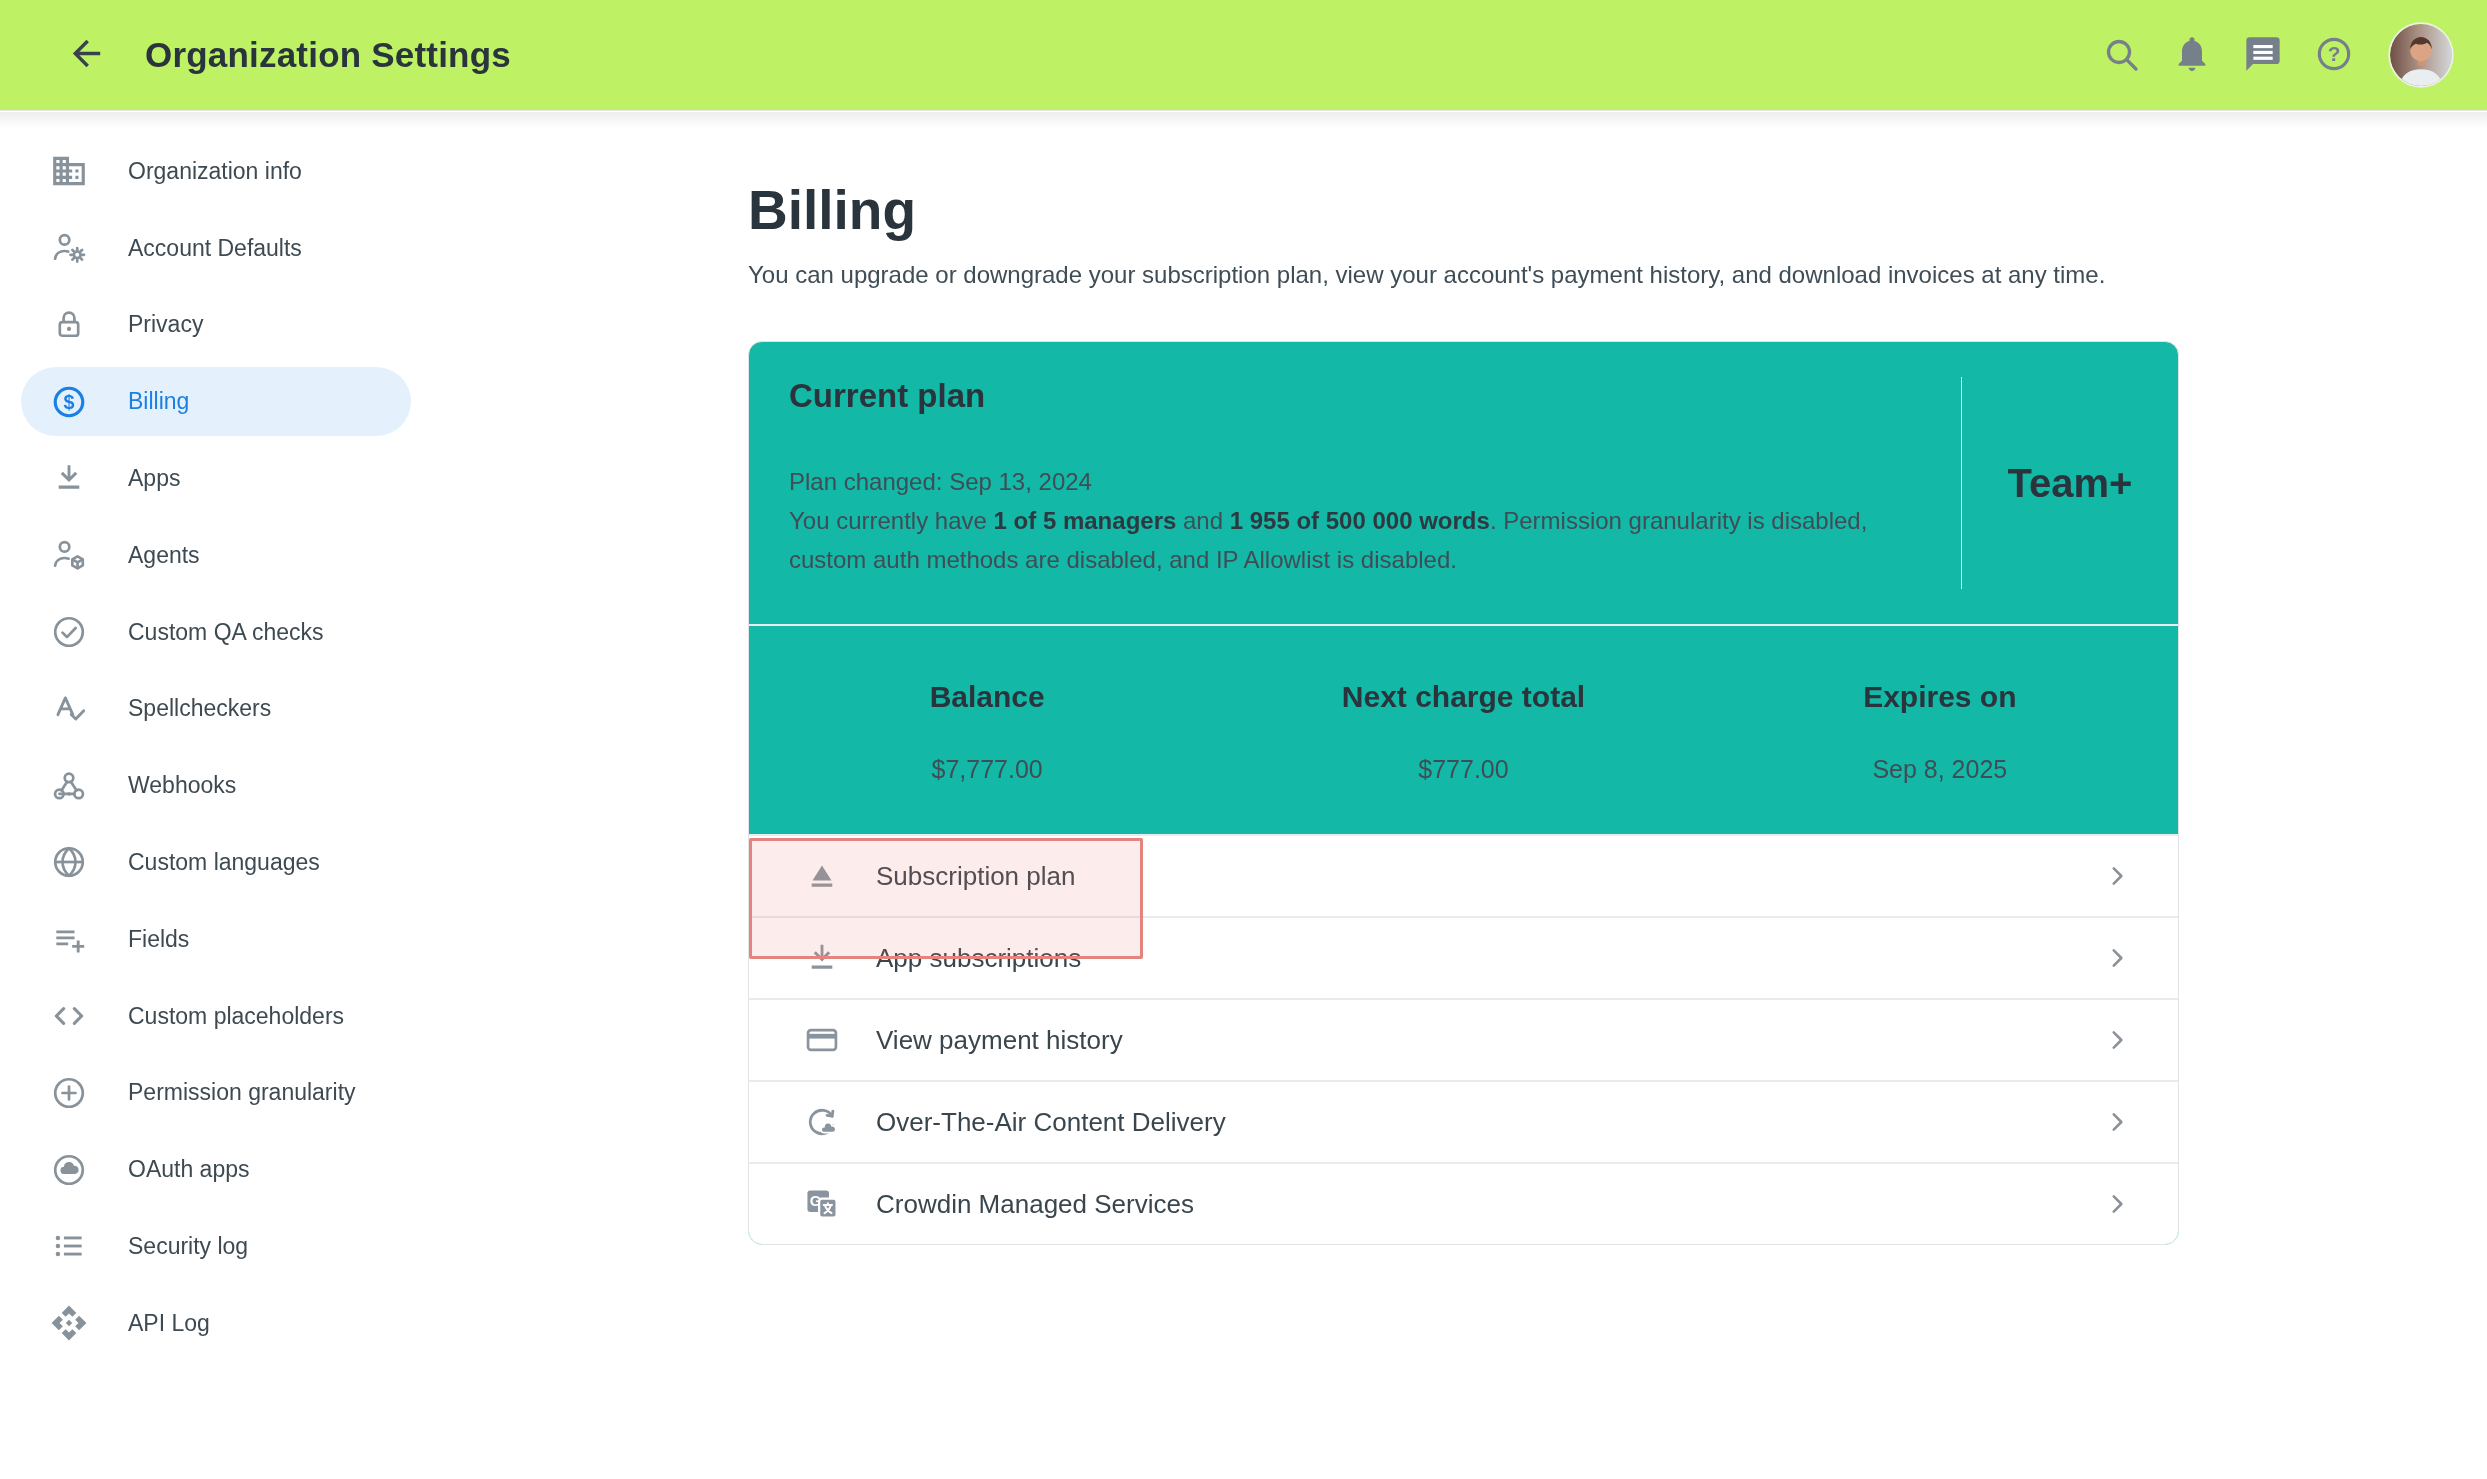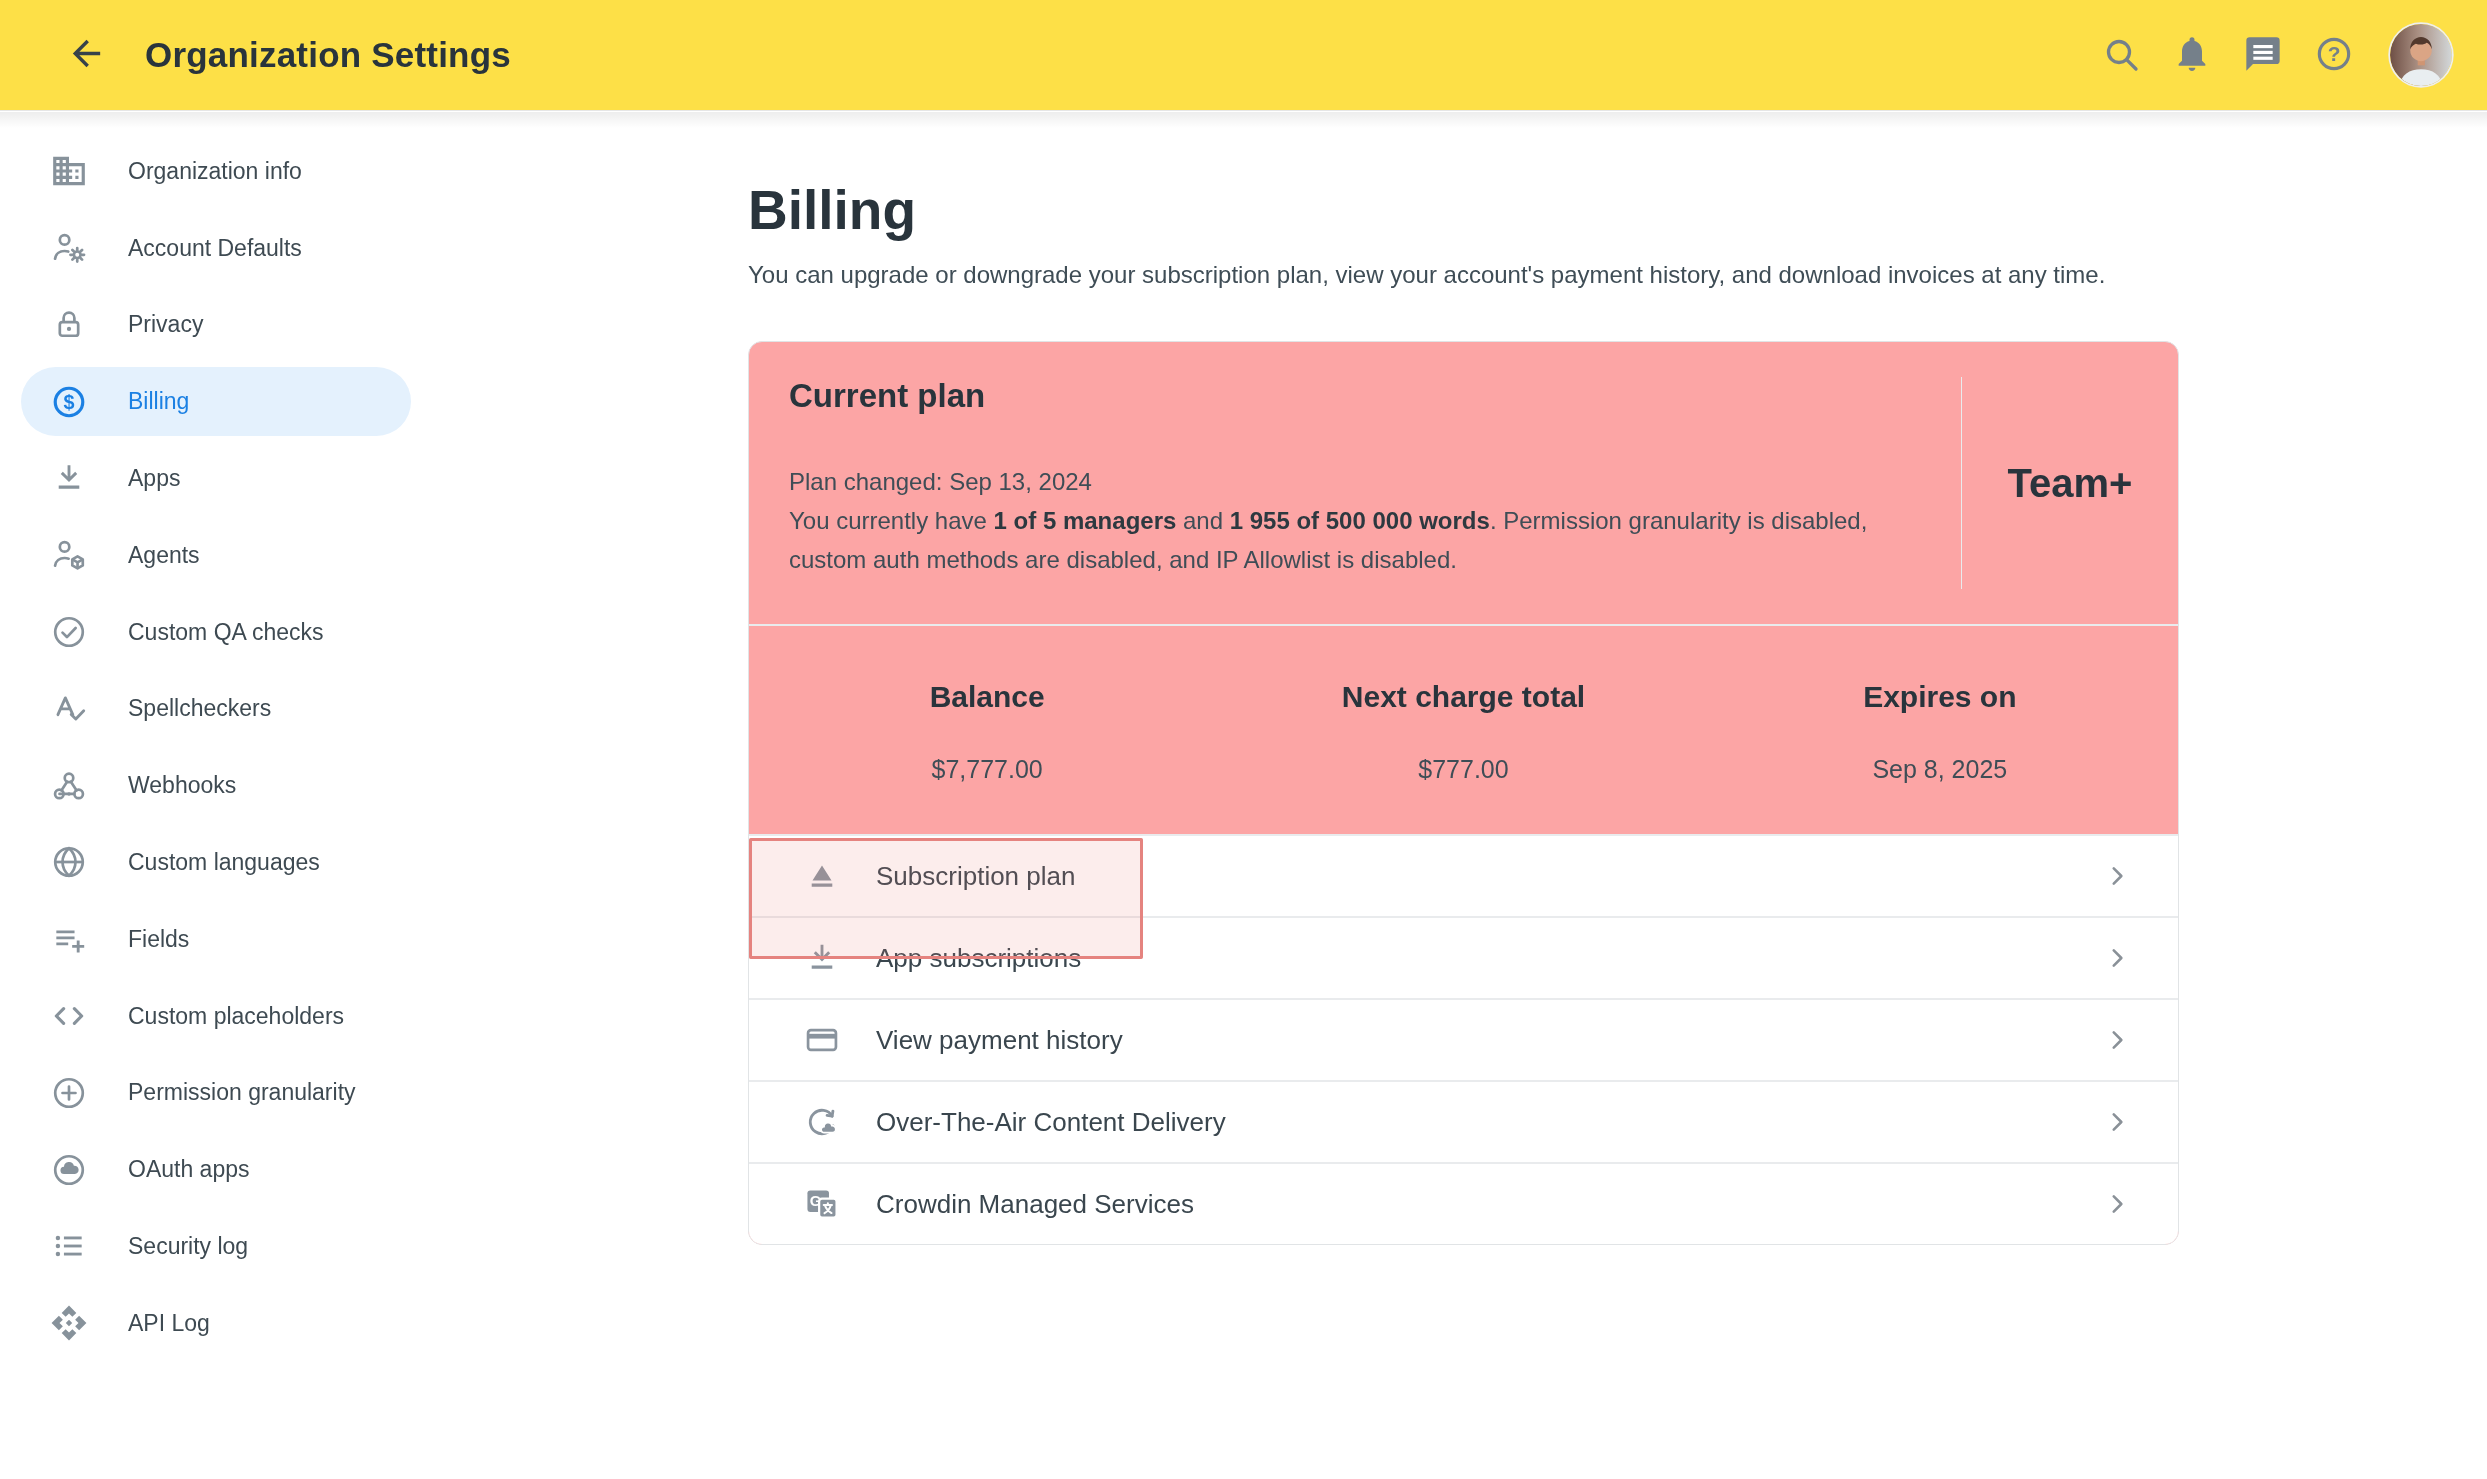--- a/index.html
+++ b/index.html
@@ -1,20 +1,20 @@
 <!DOCTYPE html>
 <html style="font-size:14px"><head>
 <meta charset="utf-8">
 <style>
   * { margin:0; padding:0; box-sizing:border-box; }
   html,body { width:2487px; height:1479px; overflow:hidden; background:#fff;
     font-family:"Liberation Sans","DejaVu Sans",sans-serif; }
 
   
-  .topbar { position:absolute; top:0; left:0; width:2487px; height:111px; background:#fde047;
+  .topbar { position:absolute; top:0; left:0; width:2487px; height:111px; background:#bef264;
     display:flex; align-items:center; z-index:10; border-bottom:1.7px solid #e6e6e6; }
   .topbar::after { content:""; position:absolute; left:0; right:0; top:112px; height:15.5px;
     background:linear-gradient(#00000012,#0000); pointer-events:none; }
   .back-btn { margin-left:62px; width:48px; height:48px; border:none; background:none; cursor:pointer;
     display:flex; align-items:center; justify-content:center; color:#37424a; }
   .topbar-title { margin-left:35px; font-size:35px; font-weight:700; color:#29343c; letter-spacing:0.2px; }
   .topbar-actions { margin-left:auto; margin-right:35px; display:flex; align-items:center; gap:28px; }
   .icon-btn { width:43px; height:43px; border:none; background:none; cursor:pointer; color:#75808a;
     display:flex; align-items:center; justify-content:center; }
   .icon-btn svg { width:40px; height:40px; }
@@ -31,21 +31,21 @@
   .nav-item.active .nav-label { color:#1b80e3; }
   .nav-icon { width:38px; height:38px; flex:0 0 38px; }
   .nav-icon svg { width:38px; height:38px; display:block; }
 
   
   .main { position:absolute; top:111px; left:748px; width:1431px; }
   .page-title { margin-top:67px; font-size:55px; font-weight:700; color:#29343c; }
   .page-subtitle { margin-top:19px; font-size:24px; color:#3f4d56; }
 
   .card { margin-top:52px; width:1431px; border:1.7px solid #e1e4e6; border-radius:14px;
-    background:#fca5a5; overflow:hidden; }
+    background:#14b8a6; overflow:hidden; }
 
   .plan-section { display:flex; min-height:282px; }
   .plan-left { flex:1; padding:35px 52px 35px 40px; }
   .plan-heading { font-size:33px; font-weight:700; color:#29343c; margin-bottom:47px; }
   .plan-line { font-size:24px; color:#3f4d56; line-height:39px; }
   .plan-usage { font-size:24px; color:#3f4d56; line-height:39px; max-width:1149px; }
   .plan-usage b { color:#2d3940; font-weight:700; }
   .plan-right { width:217px; border-left:1.7px solid #e9ebed; margin:35px 0;
     display:flex; align-items:center; justify-content:center; }
   .plan-name { font-size:40px; font-weight:700; color:#29343c; }

